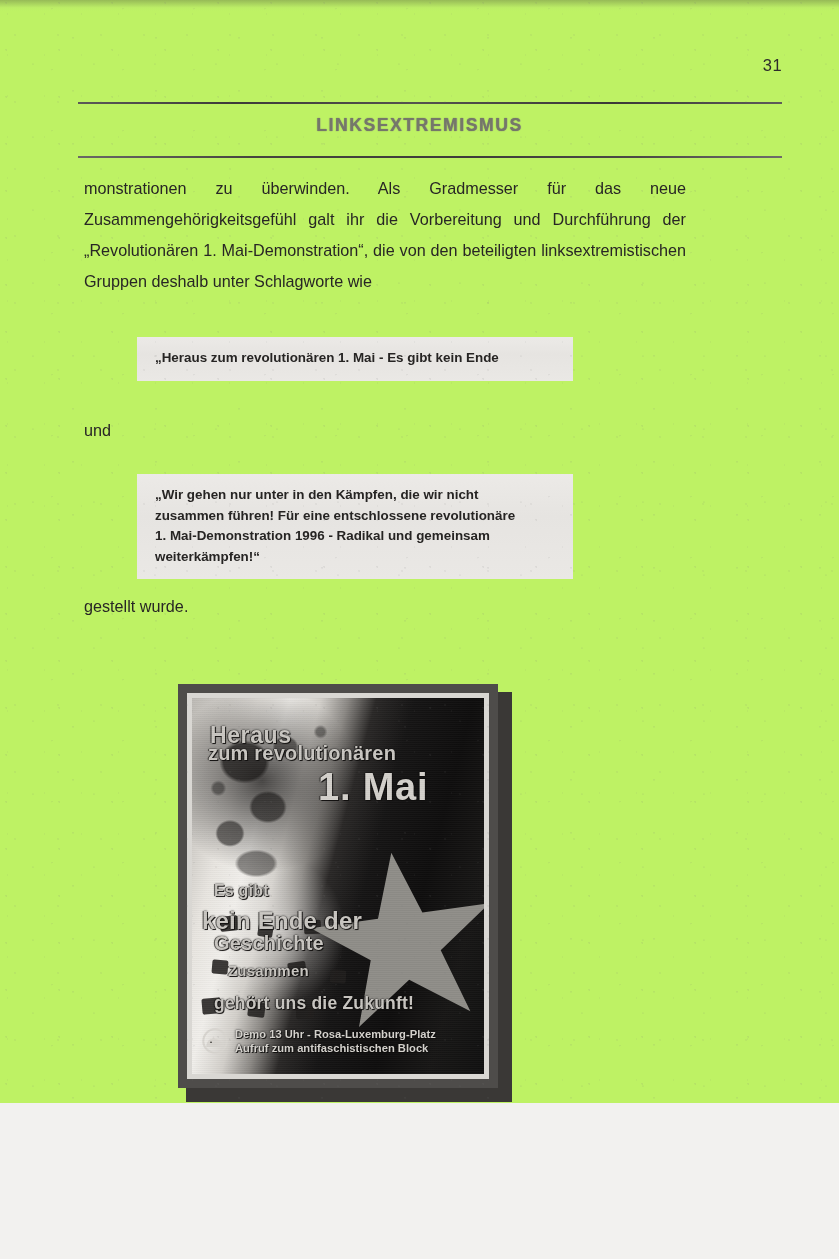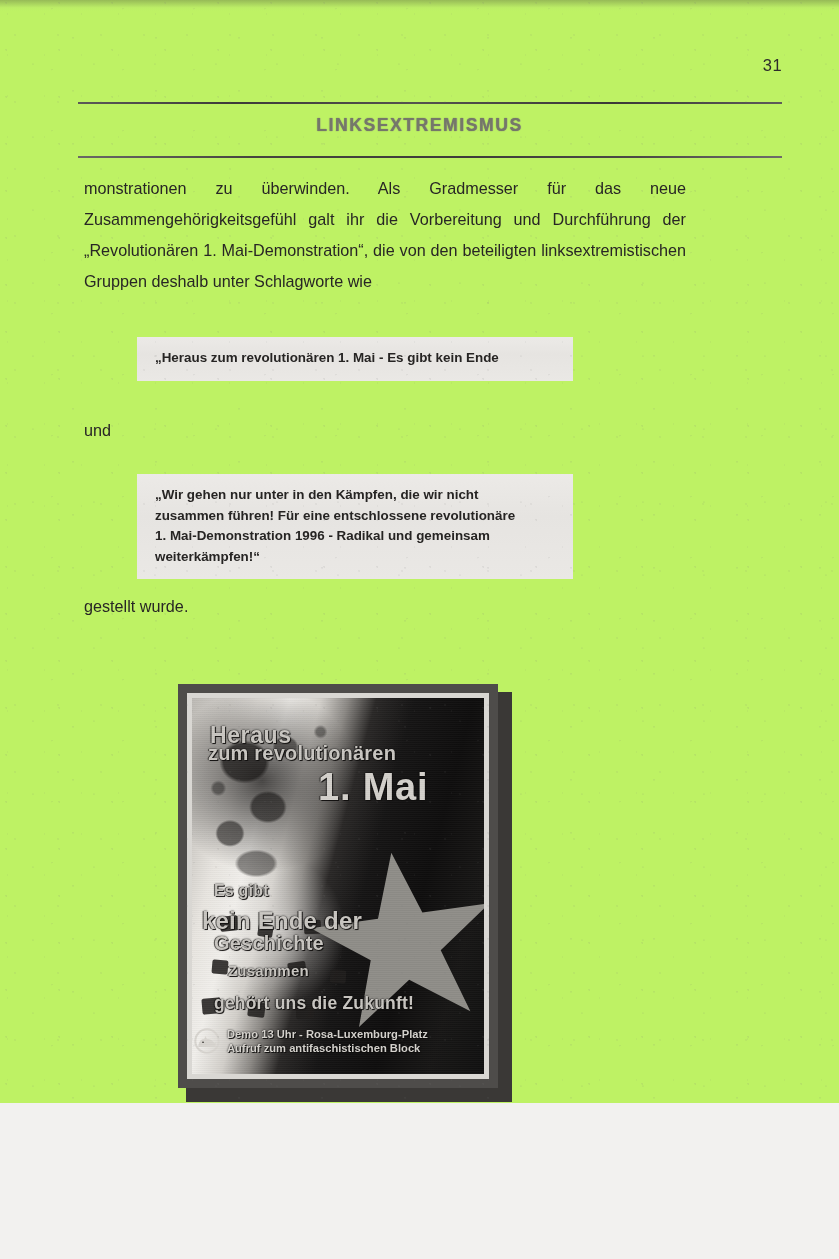--- a/index.html
+++ b/index.html
@@ -248,20 +248,21 @@
   
   #poster-footer {
     position: absolute;
     left: 0;
     right: 0;
     bottom: 16px;
     height: 34px;
     display: flex;
     align-items: center;
     gap: 5px;
+    padding-left: 8px;
     box-sizing: border-box;
     z-index: 7;
   }
   #poster-logo {
     flex: 0 0 auto;
     width: 30px;
     height: 26px;
   }
   #poster-logo svg { display: block; width: 100%; height: 100%; }
   #poster-footer-text {

